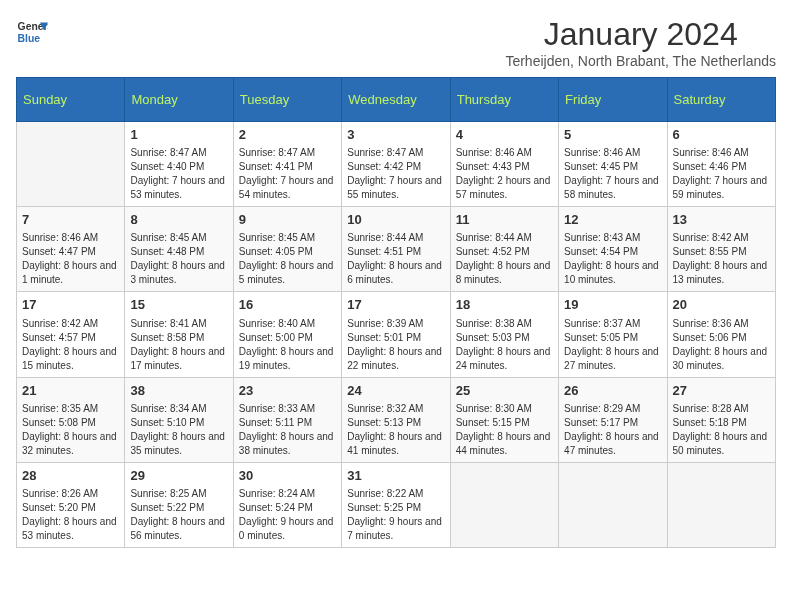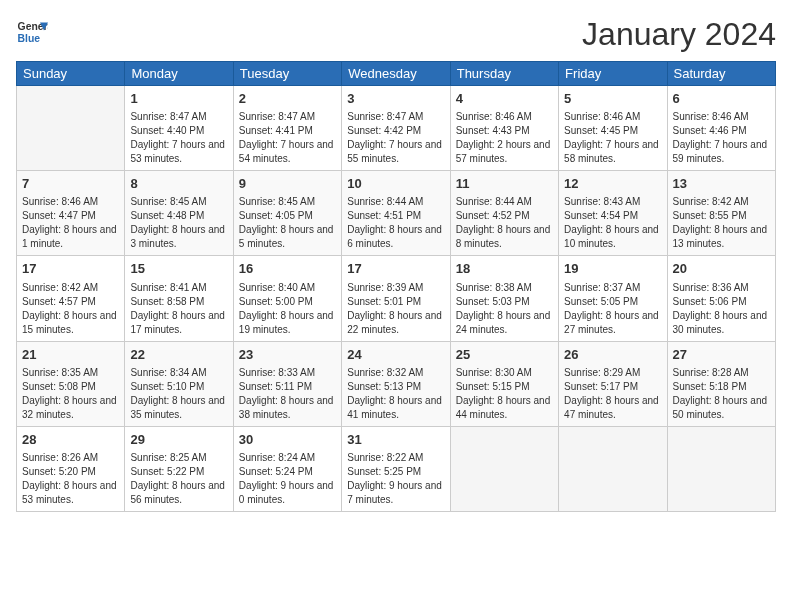--- a/index.html
+++ b/index.html
@@ -38,23 +38,23 @@
       color: #555;
     }
     table {
       width: 100%;
       border-collapse: collapse;
       margin-top: 8px;
       font-size: 11px;
     }
     thead tr th {
       background-color: #2a6db5;
-      color: #ffffff;
+      color: #bef264;
       text-align: left;
-      padding: 4px 6px;
+      padding: 14px 6px;
       font-size: 13px;
       font-weight: normal;
       border: 1px solid #1a5a9a;
     }
     tbody tr td {
       border: 1px solid #ccc;
       vertical-align: top;
       padding: 4px 5px;
       width: calc(100% / 7);
       min-height: 80px;
@@ -87,20 +87,21 @@
 <div class="header">
   <div class="logo">
     <svg class="logo-icon" viewBox="0 0 40 40" xmlns="http://www.w3.org/2000/svg">
       <text x="2" y="18" font-size="13" font-weight="bold" fill="#333">General</text>
       <text x="2" y="32" font-size="13" font-weight="bold" fill="#2a6db5">Blue</text>
       <polygon points="30,8 40,8 35,18" fill="#2a6db5"></polygon>
     </svg>
   </div>
   <div class="title-block">
     <div class="month-title">January 2024</div>
+    <div class="subtitle">Terheijden, North Brabant, The Netherlands</div>
   </div>
 </div>
 
 <table>
   <thead>
     <tr>
     <th>Sunday</th>
         <th>Monday</th>
         <th>Tuesday</th>
         <th>Wednesday</th>
@@ -196,21 +197,21 @@
           <span class="day-num">20</span>
           <div class="day-info"><span>Sunrise: 8:36 AM</span><br><span>Sunset: 5:06 PM</span><br><span>Daylight: 8 hours and 30 minutes.</span></div>
         </td>
       </tr>
       <tr>
         <td>
           <span class="day-num">21</span>
           <div class="day-info"><span>Sunrise: 8:35 AM</span><br><span>Sunset: 5:08 PM</span><br><span>Daylight: 8 hours and 32 minutes.</span></div>
         </td>
         <td>
-          <span class="day-num">22</span>
+          <span class="day-num">38</span>
           <div class="day-info"><span>Sunrise: 8:34 AM</span><br><span>Sunset: 5:10 PM</span><br><span>Daylight: 8 hours and 35 minutes.</span></div>
         </td>
         <td>
           <span class="day-num">23</span>
           <div class="day-info"><span>Sunrise: 8:33 AM</span><br><span>Sunset: 5:11 PM</span><br><span>Daylight: 8 hours and 38 minutes.</span></div>
         </td>
         <td>
           <span class="day-num">24</span>
           <div class="day-info"><span>Sunrise: 8:32 AM</span><br><span>Sunset: 5:13 PM</span><br><span>Daylight: 8 hours and 41 minutes.</span></div>
         </td>

